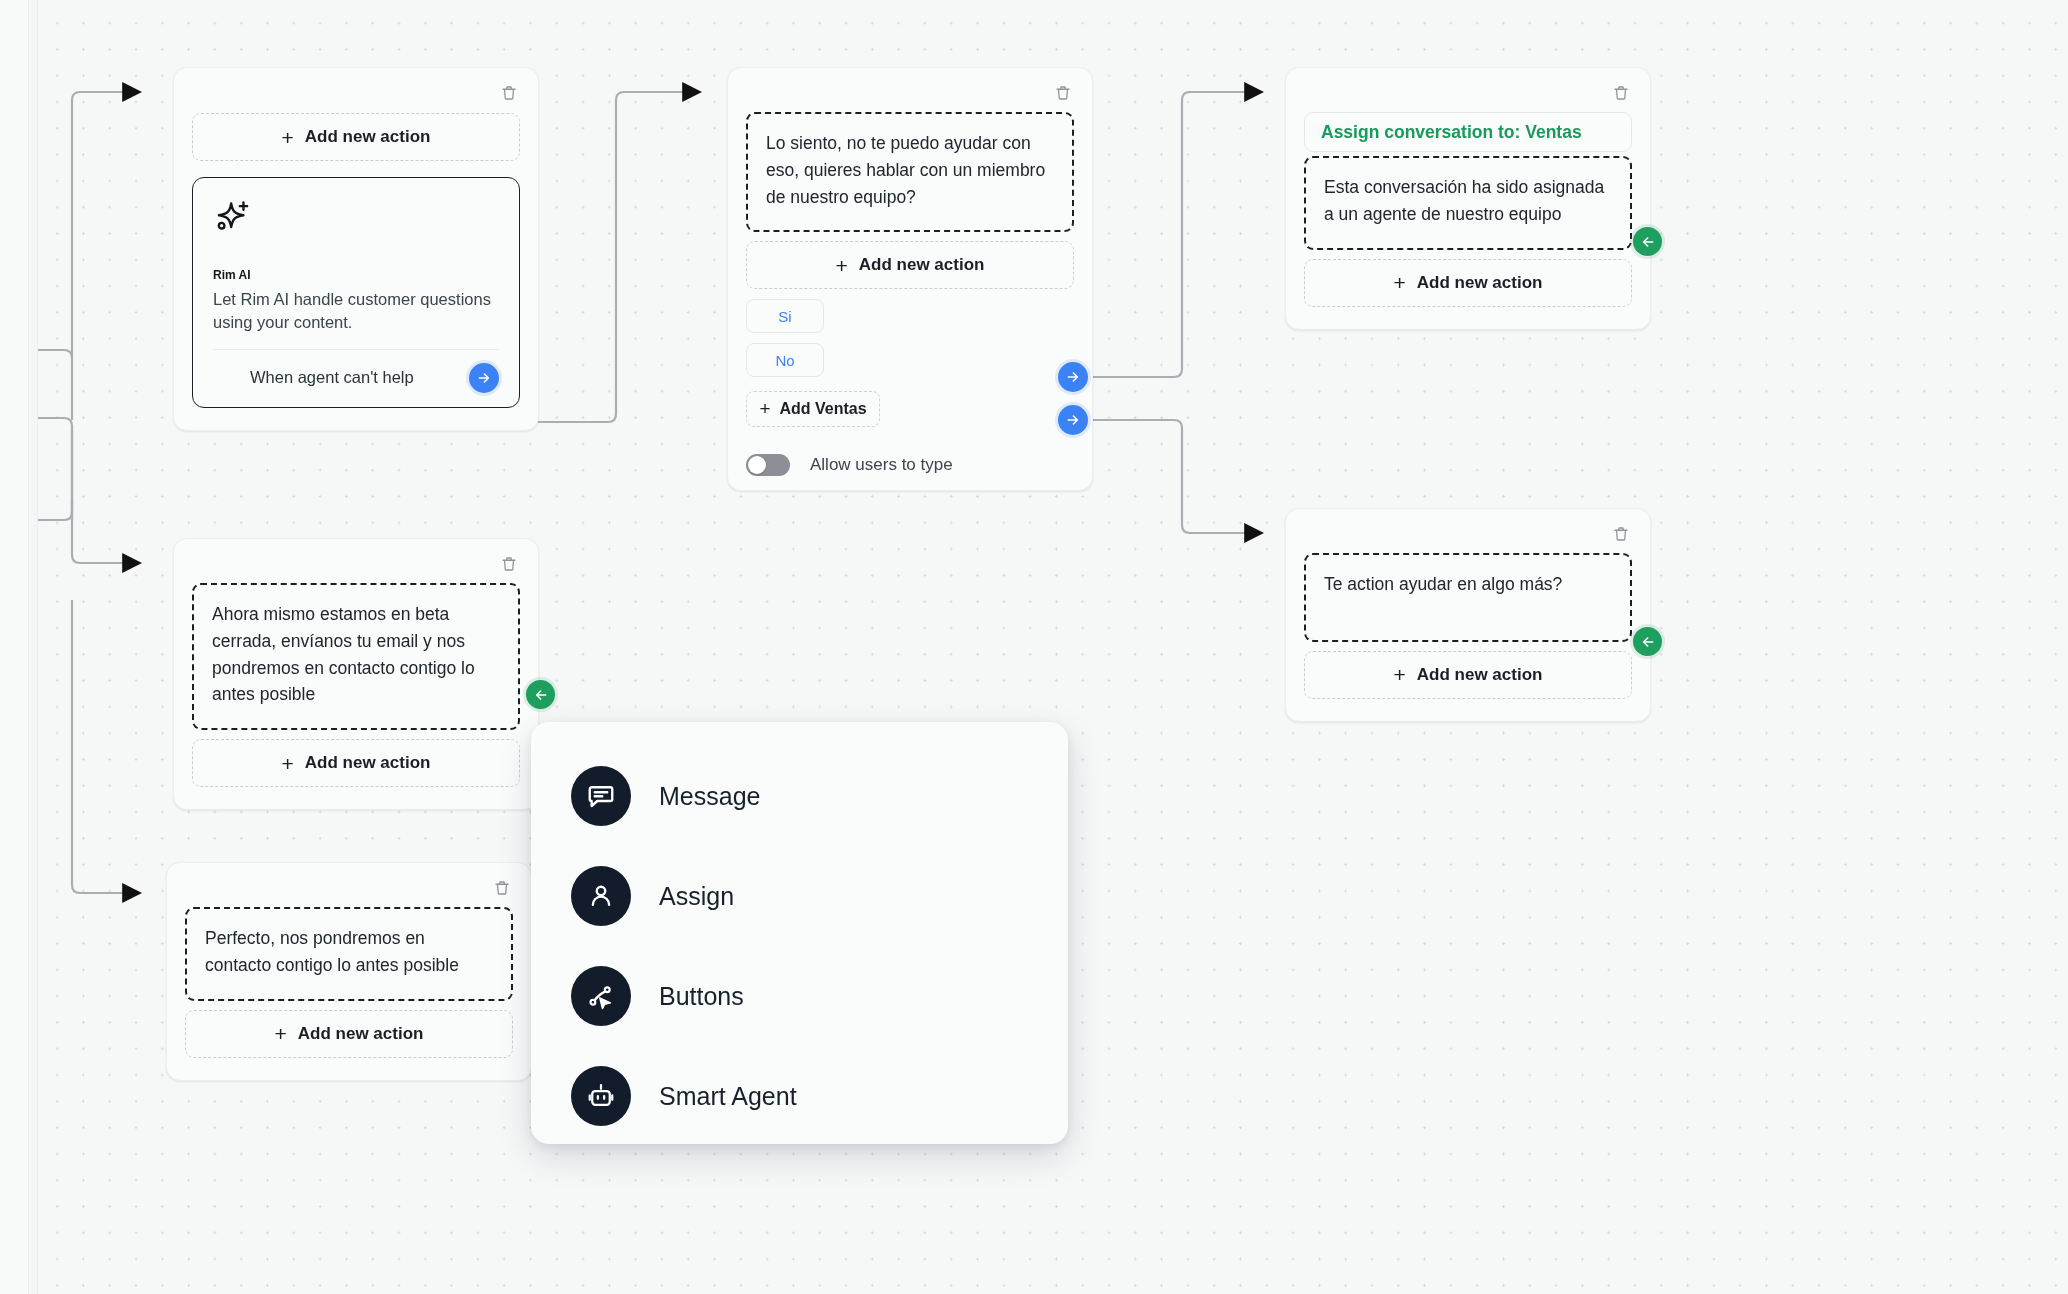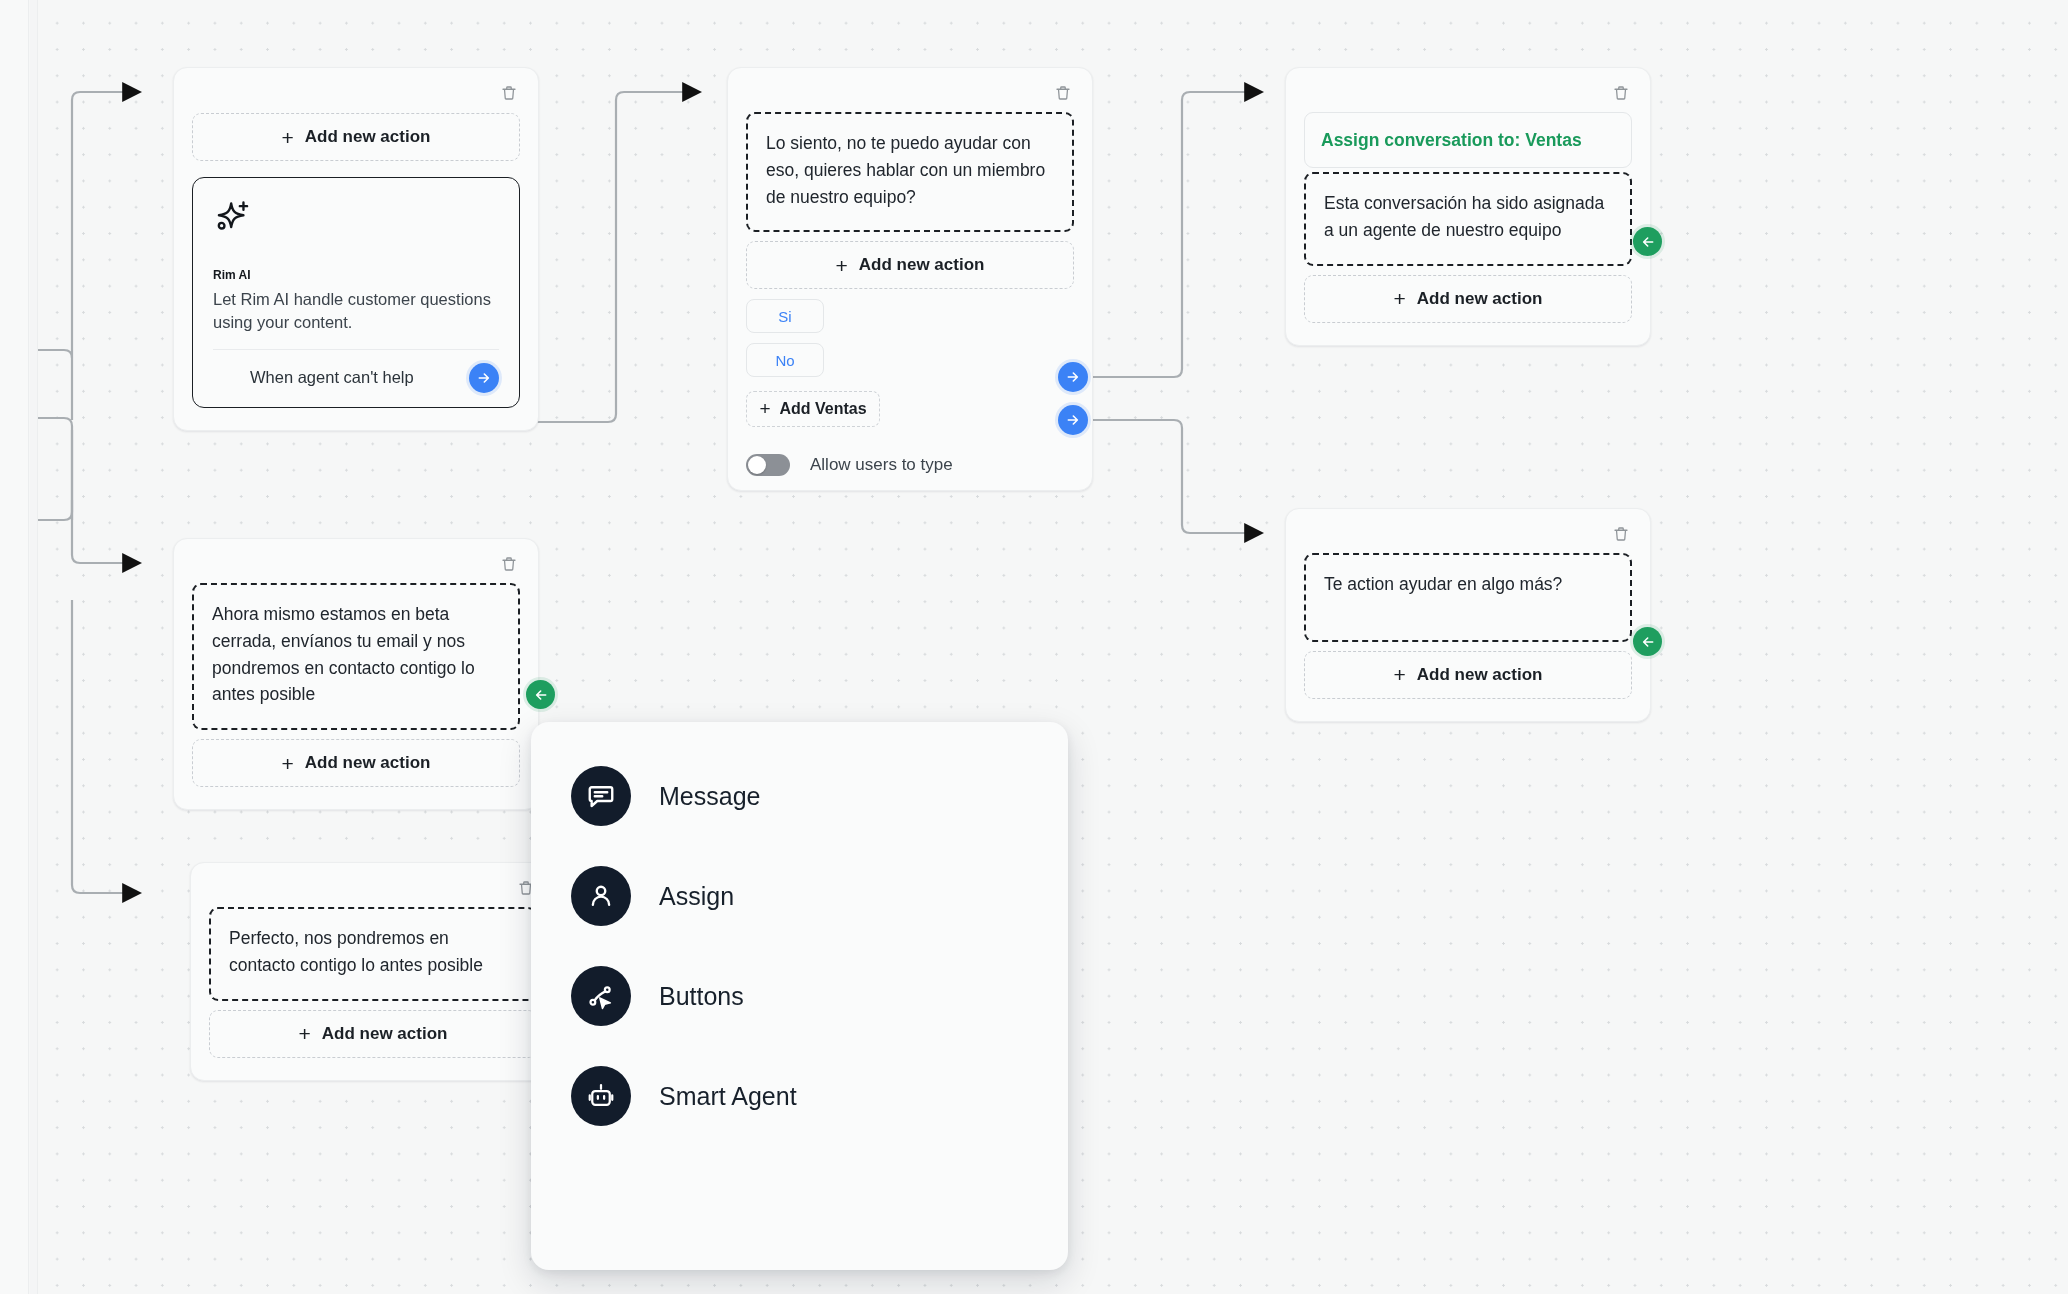--- a/index.html
+++ b/index.html
@@ -76,21 +76,21 @@
     cursor: pointer;
     background: transparent;
   }
   .add-action .plus { font-size: 21px; font-weight: 400; line-height: 1; }
 
   
   .assign-chip {
     border: 1px solid #e4e7e9;
     border-radius: 9px;
     background: #fafbfb;
-    height: 56px;
+    height: 40px;
     display: flex; align-items: center;
     padding: 0 16px;
     font-size: 17.5px; font-weight: 700;
     color: #199a5b;
     margin-top: 8px;
   }
 
   
   .rim-card {
     margin-top: 16px;
@@ -156,21 +156,21 @@
     background: #1e9e5f;
     display: flex; align-items: center; justify-content: center;
     box-shadow: 0 0 0 3px rgba(30,158,95,.13);
     cursor: pointer;
   }
 
   
   .menu {
     position: absolute;
     left: 531px; top: 722px;
-    width: 537px; height: 548px;
+    width: 537px; height: 422px;
     background: #fafbfb;
     border-radius: 18px;
     box-shadow: 0 12px 34px rgba(16,24,40,.14), 0 3px 10px rgba(16,24,40,.08);
     padding: 24px 0;
   }
   .menu-item {
     display: flex; align-items: center; gap: 28px;
     padding: 0 40px;
     height: 100px;
     cursor: pointer;
@@ -264,21 +264,21 @@
       <span class="plus">+</span>
       <span>Add new action</span>
     </div>
   </div>
   <div class="back-badge" style="left:526px; top:680px;">
     <svg width="16" height="16" viewBox="0 0 24 24" fill="none" stroke="#ffffff" stroke-width="2.4" stroke-linecap="round" stroke-linejoin="round">
       <path d="M19 12H6M11.5 6l-6 6 6 6"></path>
     </svg>
   </div>
 
-  <div class="node" style="left:190px; top:862px; width:366px;">
+  <div class="node" style="left:166px; top:862px; width:366px;">
     <div class="node-head">
       <div class="trash">
         <svg width="18" height="18" viewBox="0 0 24 24" fill="none" stroke="#6b7278" stroke-width="1.7" stroke-linecap="round" stroke-linejoin="round">
           <path d="M4 7h16M9 7V5a1 1 0 0 1 1-1h4a1 1 0 0 1 1 1v2M6 7l1 12a1 1 0 0 0 1 1h8a1 1 0 0 0 1-1l1-12"></path>
         </svg>
       </div>
     </div>
     <div class="msg">Perfecto, nos pondremos en contacto contigo lo antes posible</div>
     <div class="add-action">
       <span class="plus">+</span>

